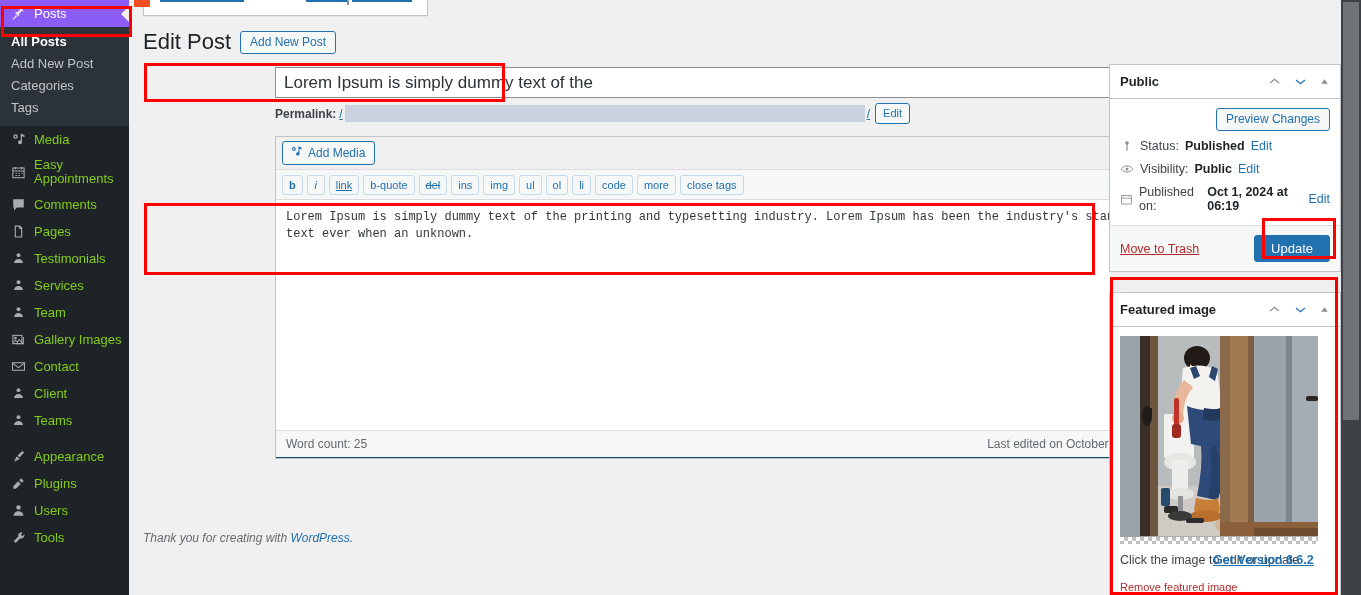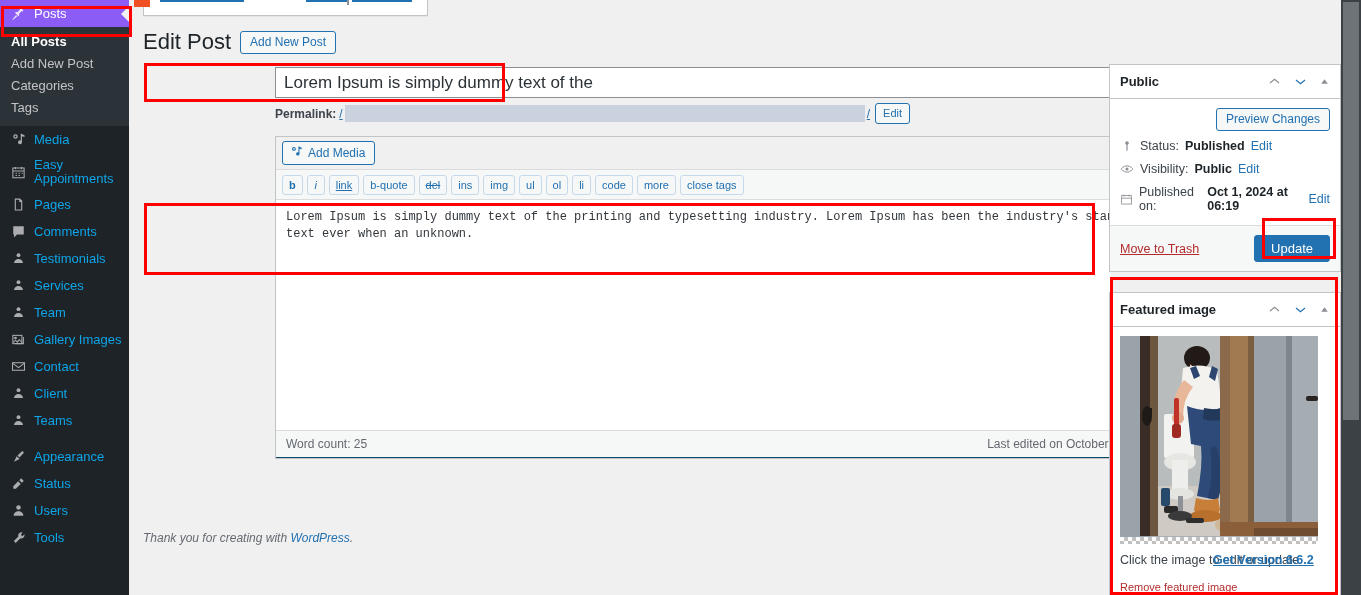--- a/index.html
+++ b/index.html
@@ -22,21 +22,21 @@
     background: #1d2327;
     color: #f0f0f1;
     overflow: hidden;
   }
   .menu-item {
     display: flex; align-items: center;
     gap: 7px;
     padding: 0 0 0 9px;
     height: 27px;
     font-size: 13px;
-    color: #0ea5e9;
+    color: #84cc16;
     white-space: nowrap;
     position: relative;
   }
   .menu-item.active {
     background: #8b5cf6;
     color: #fff;
     font-weight: normal;
   }
   .menu-item.active .arrow {
     position: absolute; right: 0; top: 50%;
@@ -376,33 +376,33 @@
             <rect x="2.5" y="4" width="15" height="13"></rect>
             <path d="M2.5 8h15M6 2.5v3M14 2.5v3M6 11h2M10 11h2M14 11h1.5M6 14h2M10 14h2"></path>
           </svg>
       </span>
       <span class="mi-label">Easy Appointments</span>
     </div>
 
     <div class="menu-item">
       <span class="mi-icon">
         <svg width="15" height="15" viewBox="0 0 20 20" fill="#c3c4c7">
+            <path d="M3 3h14v11H8l-4 4v-4H3V3z"></path>
+          </svg>
+      </span>
+      <span class="mi-label">Comments</span>
+    </div>
+
+    <div class="menu-item">
+      <span class="mi-icon">
+        <svg width="15" height="15" viewBox="0 0 20 20" fill="#c3c4c7">
             <path d="M5 2h7l3 3v13H5V2zm1.5 1.5v13h7v-10h-2.5V3.5H6.5z"></path>
           </svg>
       </span>
       <span class="mi-label">Pages</span>
-    </div>
-
-    <div class="menu-item">
-      <span class="mi-icon">
-        <svg width="15" height="15" viewBox="0 0 20 20" fill="#c3c4c7">
-            <path d="M3 3h14v11H8l-4 4v-4H3V3z"></path>
-          </svg>
-      </span>
-      <span class="mi-label">Comments</span>
     </div>
 
     <div class="menu-item">
       <span class="mi-icon">
         <svg width="15" height="15" viewBox="0 0 20 20" fill="#c3c4c7">
             <circle cx="10" cy="5.5" r="2.6"></circle>
             <path d="M4 16c0-3.3 2.7-5.5 6-5.5s6 2.2 6 5.5H4z"></path>
           </svg>
       </span>
       <span class="mi-label">Testimonials</span>
@@ -481,21 +481,21 @@
       </span>
       <span class="mi-label">Appearance</span>
     </div>
 
     <div class="menu-item">
       <span class="mi-icon">
         <svg width="15" height="15" viewBox="0 0 20 20" fill="#c3c4c7">
             <path d="M13.5 3 11 5.5l3.5 3.5L17 6.5 13.5 3zM9.5 7 3 13.5V17h3.5L13 10.5 9.5 7z"></path>
           </svg>
       </span>
-      <span class="mi-label">Status</span>
+      <span class="mi-label">Plugins</span>
     </div>
 
     <div class="menu-item">
       <span class="mi-icon">
         <svg width="15" height="15" viewBox="0 0 20 20" fill="#c3c4c7">
             <circle cx="10" cy="6" r="3"></circle>
             <path d="M3.5 17c0-3.6 2.9-6 6.5-6s6.5 2.4 6.5 6h-13z"></path>
           </svg>
       </span>
       <span class="mi-label">Users</span>

